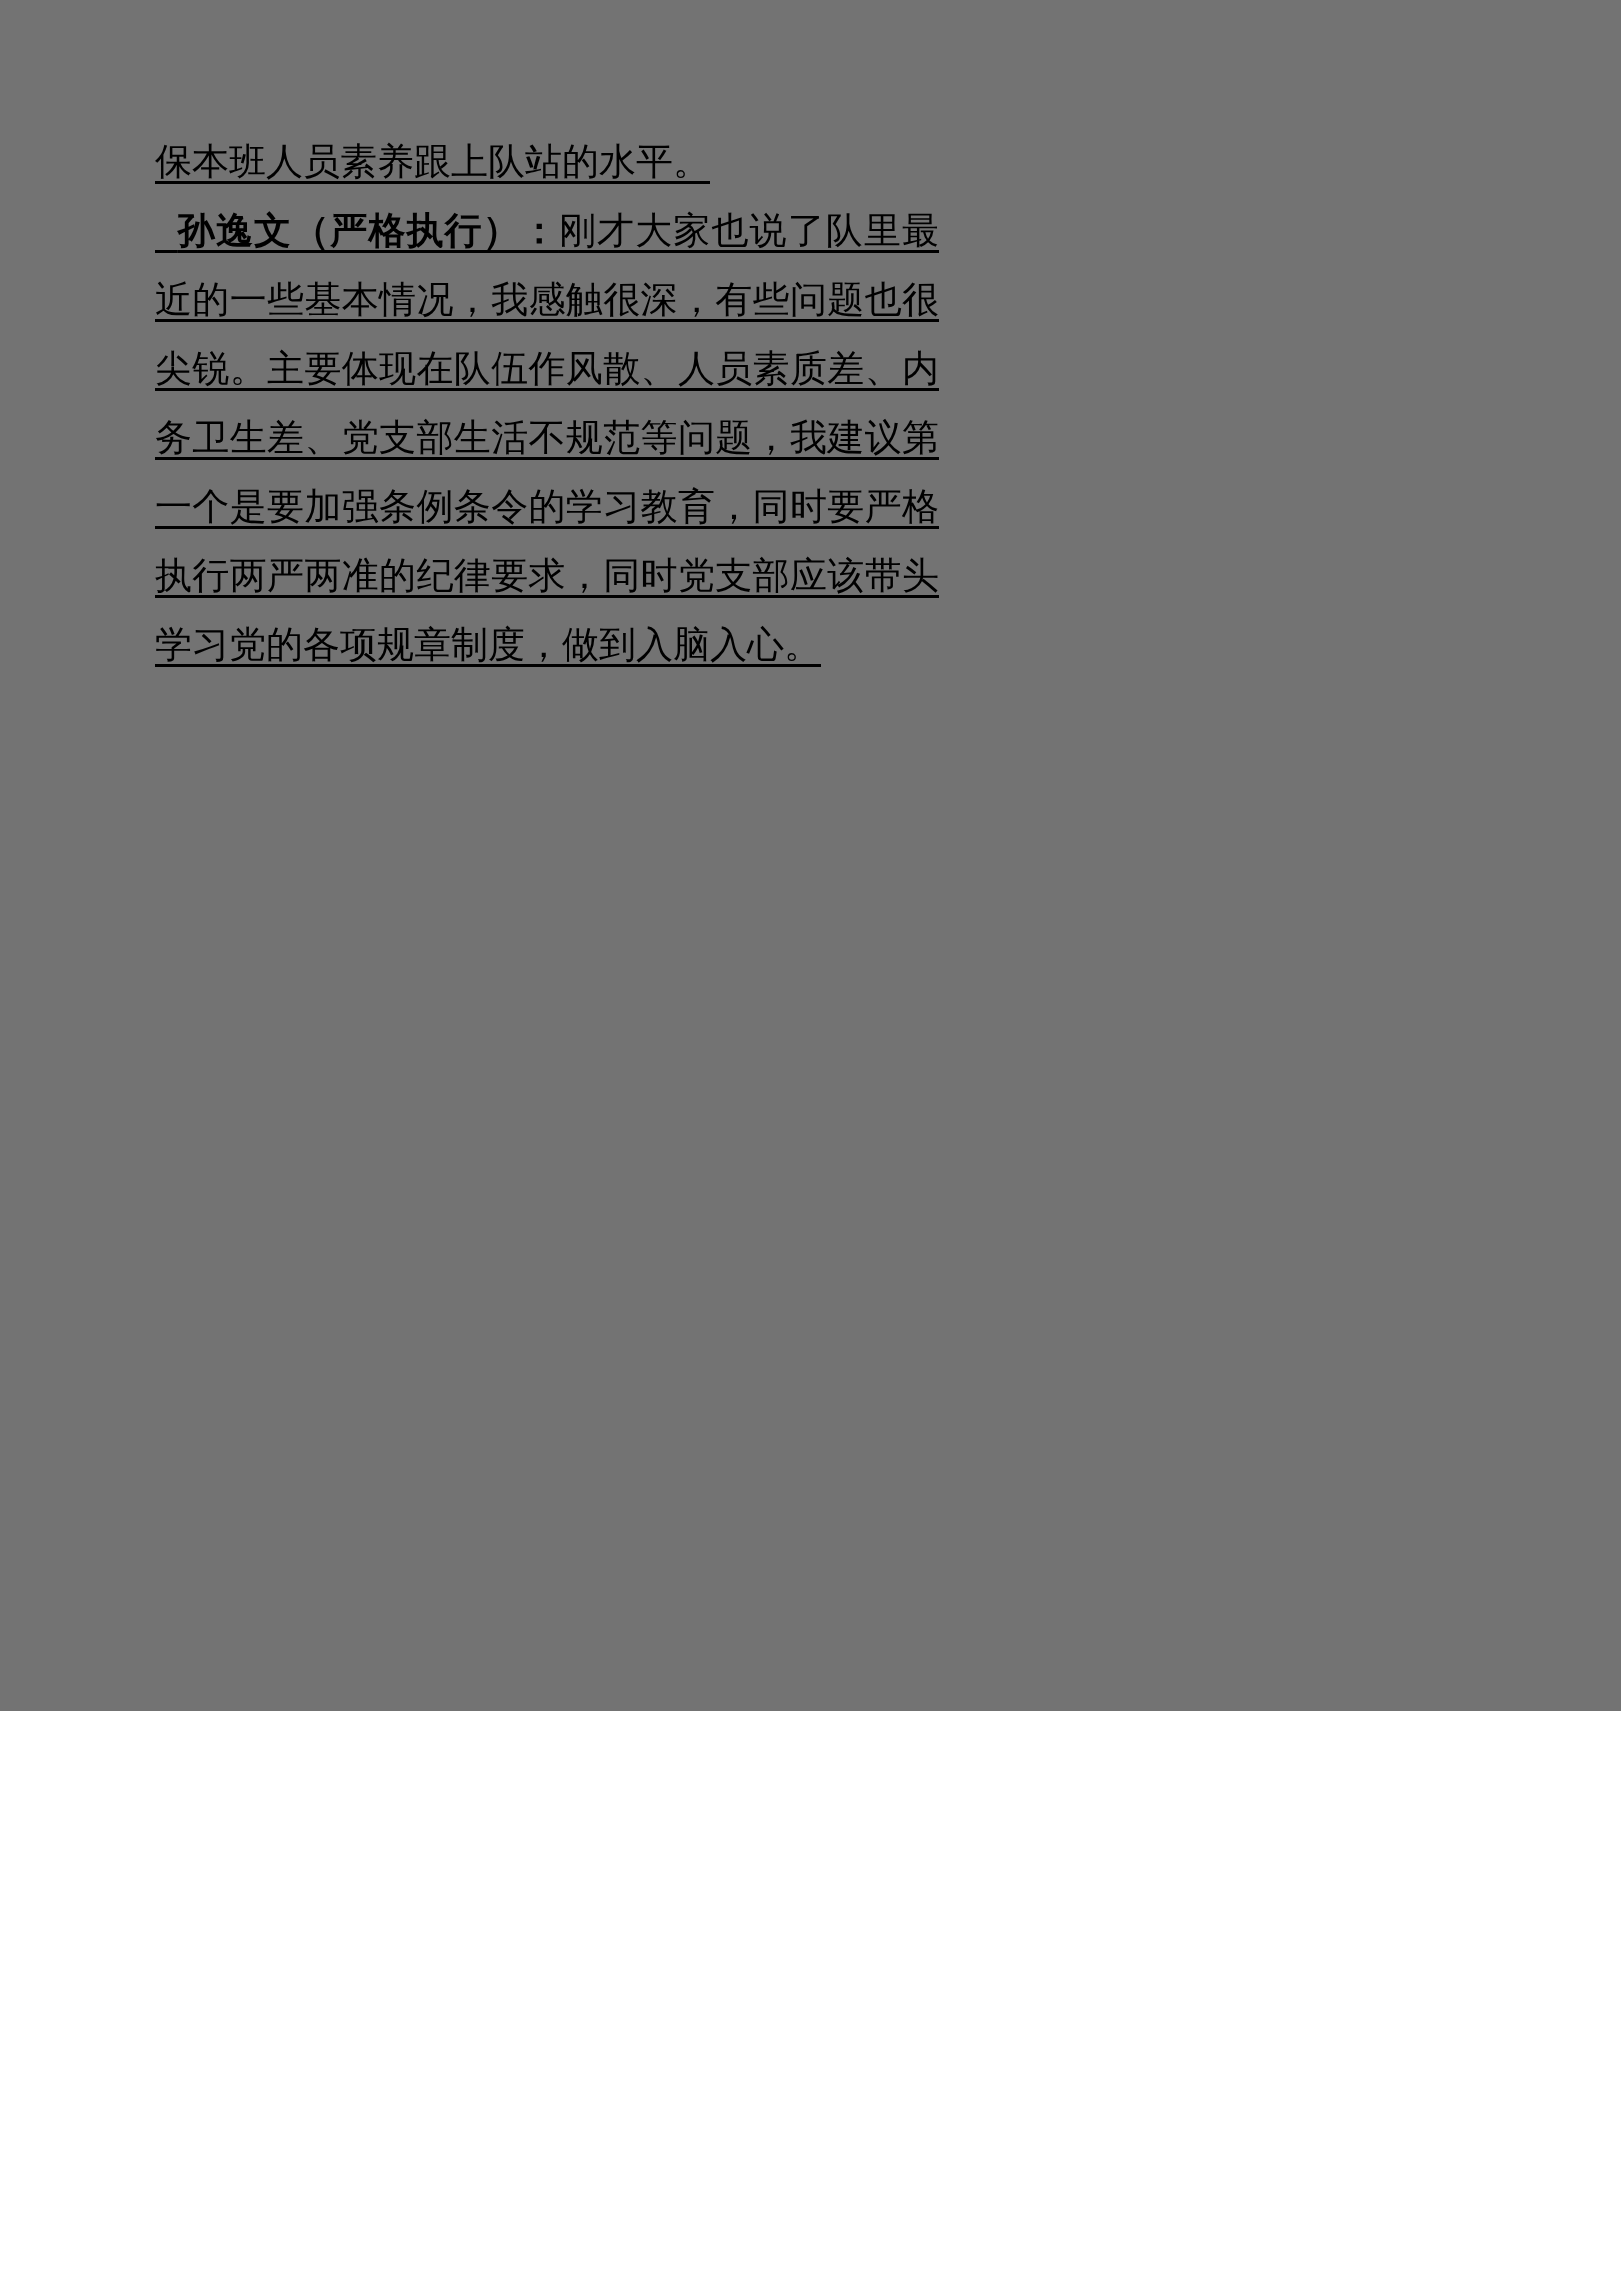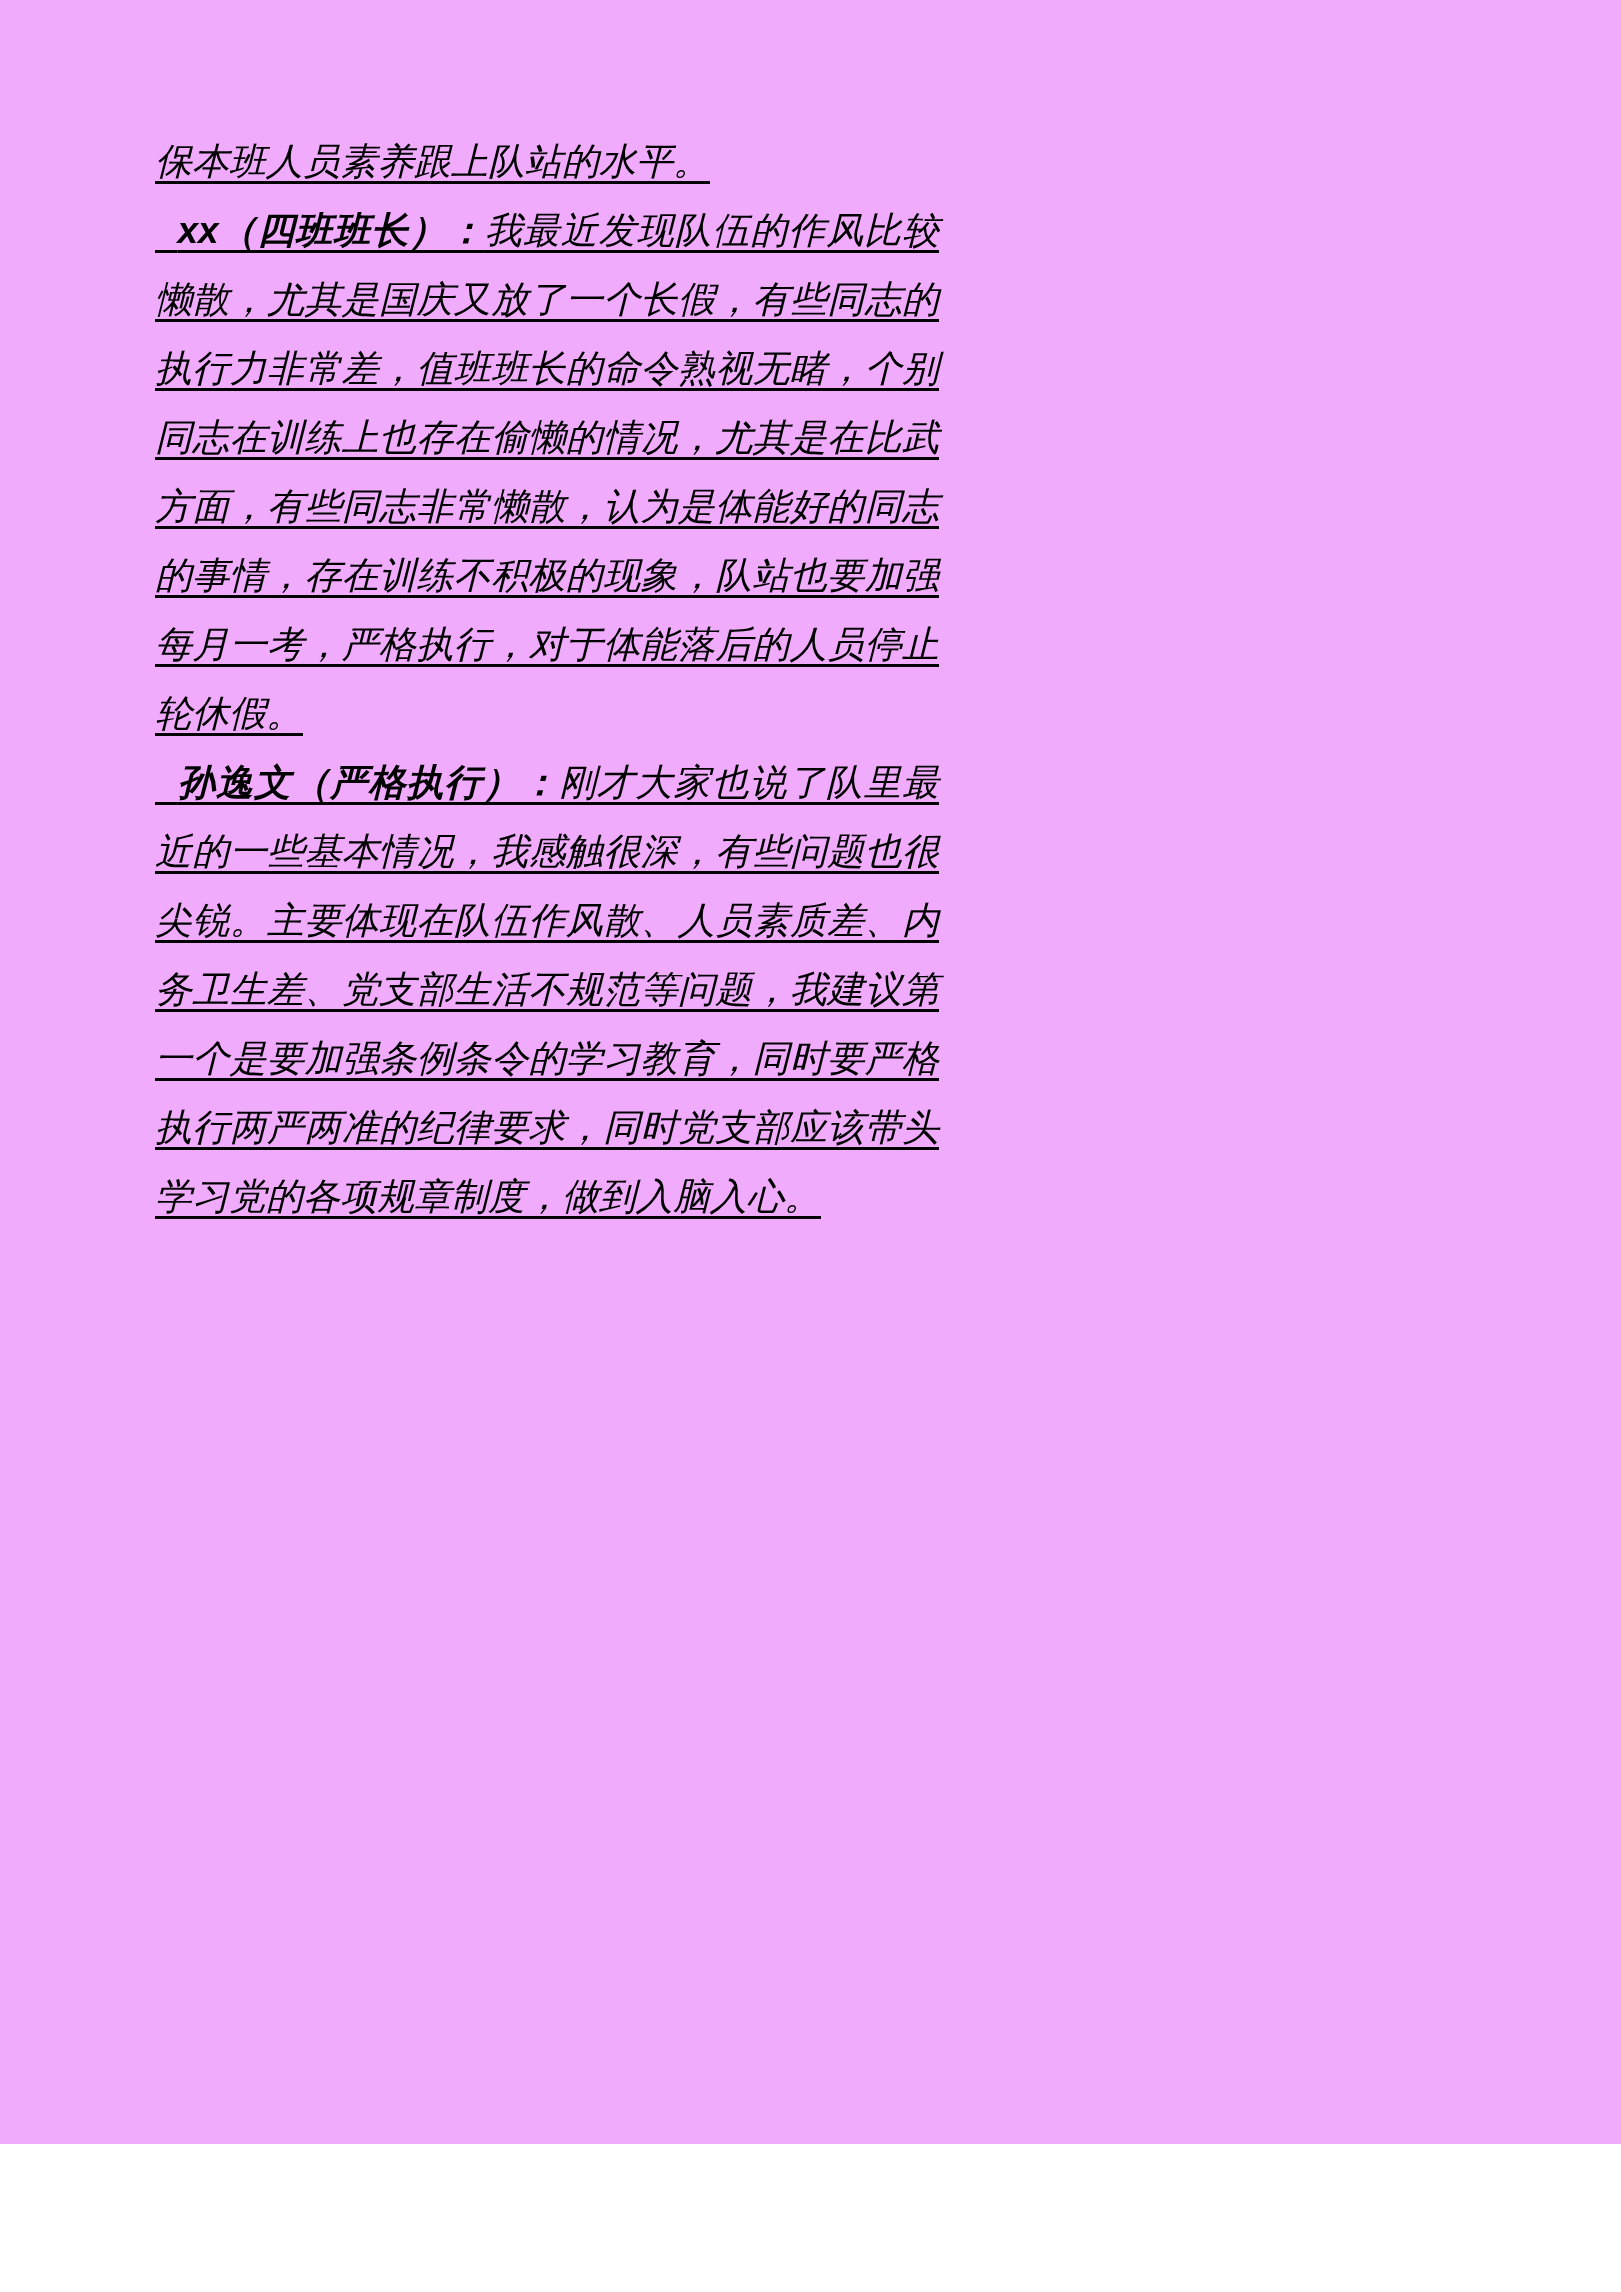--- a/index.html
+++ b/index.html
@@ -7,25 +7,24 @@
     padding: 0;
     background: #ffffff;
   }
   body {
     font-family: "Liberation Sans", "DejaVu Sans", sans-serif;
     color: #000000;
   }
   .page {
     position: relative;
     width: 1621px;
-    height: 2144px;
-    background: #f0abfc;
+    height: 1711px;
+    background: #737373;
     box-sizing: border-box;
     overflow: hidden;
-    font-style: italic;
   }
   .content {
     position: absolute;
     left: 155px;
     top: 127px;
     width: 784px;
   }
   .para {
     margin: 0 0 0 0;
     font-size: 37px;
@@ -47,21 +46,20 @@
   }
 </style>
 </head>
 <body>
 
 <div class="page">
   <div class="content">
 
     <p class="para"><span class="u">保本班人员素养跟上队站的水平。</span></p>
 
-    <p class="para"><span class="u">&nbsp;&nbsp;</span><span class="u sp">xx（四班班长）：</span><span class="u">我最近发现队伍的作风比较懒散，尤其是国庆又放了一个长假，有些同志的执行力非常差，值班班长的命令熟视无睹，个别同志在训练上也存在偷懒的情况，尤其是在比武方面，有些同志非常懒散，认为是体能好的同志的事情，存在训练不积极的现象，队站也要加强每月一考，严格执行，对于体能落后的人员停止轮休假。</span></p>
 
 
     <p class="para"><span class="u">&nbsp;&nbsp;</span><span class="u sp">孙逸文（严格执行）：</span><span class="u">刚才大家也说了队里最近的一些基本情况，我感触很深，有些问题也很尖锐。主要体现在队伍作风散、人员素质差、内务卫生差、党支部生活不规范等问题，我建议第一个是要加强条例条令的学习教育，同时要严格执行两严两准的纪律要求，同时党支部应该带头学习党的各项规章制度，做到入脑入心。</span></p>
 
 
   </div>
 </div>
 
 
 </body></html>

